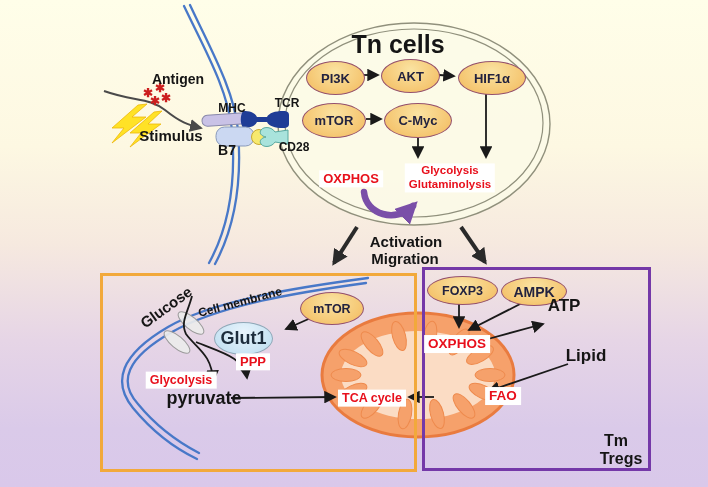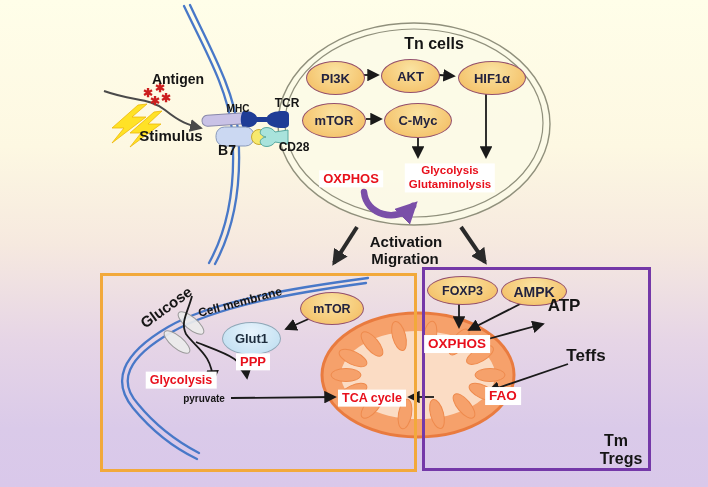--- a/index.html
+++ b/index.html
@@ -133,21 +133,21 @@
       <line x1="459" y1="303" x2="459" y2="327" marker-end="url(#mA)"></line>
       <line x1="524" y1="302" x2="469" y2="330" marker-end="url(#mA)"></line>
       <line x1="488" y1="339" x2="543" y2="324" marker-end="url(#mA)"></line>
       <line x1="568" y1="364" x2="489" y2="391" marker-end="url(#mA)"></line>
     </g>
   </svg>
 
   <div class="box orange"></div>
   <div class="box purple"></div>
 
-  <div class="t" style="left:398px;top:44px;font-size:16px;margin-left:36px;">Tn cells</div>
+  <div class="t" style="left:398px;top:44px;font-size:25px;">Tn cells</div>
   <div class="node" style="left:306px;top:61px;width:57px;height:32px;font-size:13px;">
       <span>PI3K</span>
     </div>
   <div class="node" style="left:381px;top:59px;width:57px;height:32px;font-size:13px;align-items:center;">
       <span>AKT</span>
     </div>
   <div class="node" style="left:458px;top:61px;width:66px;height:32px;font-size:13px;">
       <span>HIF1α</span>
     </div>
   <div class="node" style="left:302px;top:103px;width:62px;height:33px;font-size:13px;">
@@ -158,48 +158,48 @@
     </div>
 
   <div class="rl" style="left:351px;top:179px;font-size:13px;">OXPHOS</div>
   <div class="rl" style="left:450px;top:178px;font-size:11.5px;">
     <div>Glycolysis</div>
     <div>Glutaminolysis</div>
   </div>
 
   <div class="t" style="left:178px;top:79px;font-size:14px;">Antigen</div>
   <div class="t" style="left:171px;top:135px;font-size:15px;">Stimulus</div>
-  <div class="t" style="left:238px;top:108px;font-size:10px;">MHC</div>
+  <div class="t" style="left:232px;top:108px;font-size:12px;">MHC</div>
   <div class="t" style="left:287px;top:103px;font-size:12px;">TCR</div>
   <div class="t" style="left:227px;top:150px;font-size:14px;">B7</div>
   <div class="t" style="left:294px;top:147px;font-size:12px;">CD28</div>
 
   <div class="t" style="left:406px;top:241px;font-size:15px;">Activation</div>
   <div class="t" style="left:405px;top:258px;font-size:15px;">Migration</div>
 
   <div class="t" style="left:166px;top:307px;font-size:15px;transform:translate(-50%,-50%) rotate(-36deg);">Glucose</div>
   <div class="t" style="left:240px;top:302px;font-size:12px;transform:translate(-50%,-50%) rotate(-15deg);">Cell membrane</div>
   <div class="node" style="left:300px;top:292px;width:62px;height:31px;font-size:12.5px;">
       <span>mTOR</span>
     </div>
-  <div class="node blue" style="left:222px;top:322px;width:57px;height:31px;font-size:13px;">
+  <div class="node blue" style="left:214px;top:322px;width:57px;height:31px;font-size:18px;">
       <span>Glut1</span>
     </div>
   <div class="rl" style="left:253px;top:362px;font-size:13px;">PPP</div>
   <div class="rl" style="left:181px;top:380px;font-size:12.5px;">Glycolysis</div>
-  <div class="t" style="left:204px;top:398px;font-size:10px;">pyruvate</div>
+  <div class="t" style="left:204px;top:398px;font-size:18px;">pyruvate</div>
   <div class="rl" style="left:372px;top:398px;font-size:12.5px;">TCA cycle</div>
   <div class="t" style="left:126px;top:480px;font-size:12px;margin-top:48px;">Teffs</div>
 
   <div class="node" style="left:427px;top:276px;width:69px;height:27px;font-size:12.5px;">
       <span>FOXP3</span>
     </div>
   <div class="node" style="left:501px;top:277px;width:64px;height:27px;font-size:14px;">
       <span>AMPK</span>
     </div>
   <div class="rl" style="left:457px;top:344px;font-size:13.5px;">OXPHOS</div>
   <div class="t" style="left:564px;top:306px;font-size:17px;text-align:right;">ATP</div>
-  <div class="t" style="left:586px;top:356px;font-size:17px;">Teffs</div>
+  <div class="t" style="left:586px;top:356px;font-size:17px;">Lipid</div>
   <div class="rl" style="left:457px;top:396px;font-size:13.5px;margin-left:46px;">FAO</div>
   <div class="t" style="left:616px;top:441px;font-size:16px;">Tm</div>
   <div class="t" style="left:621px;top:459px;font-size:16px;">Tregs</div>
 
 </div>
 
 </body></html>

